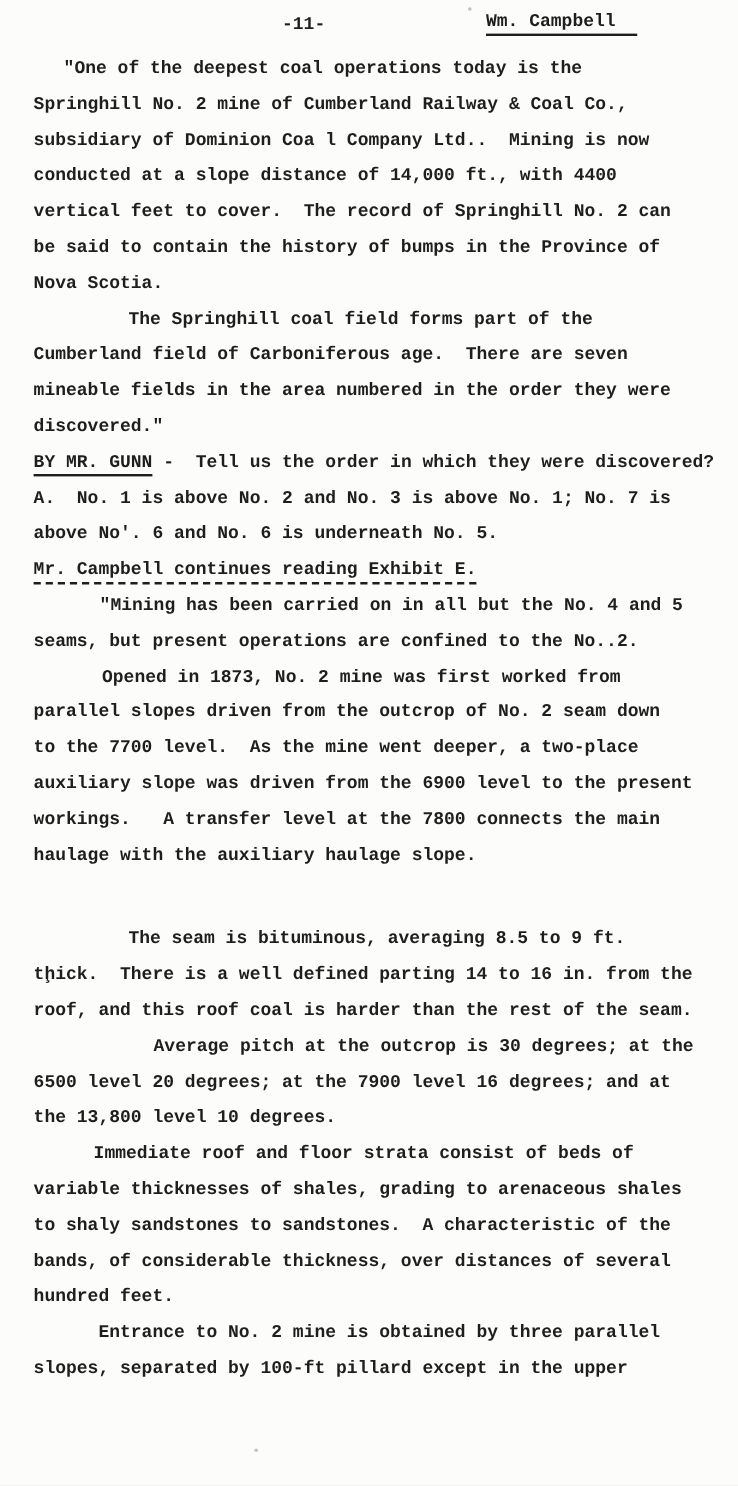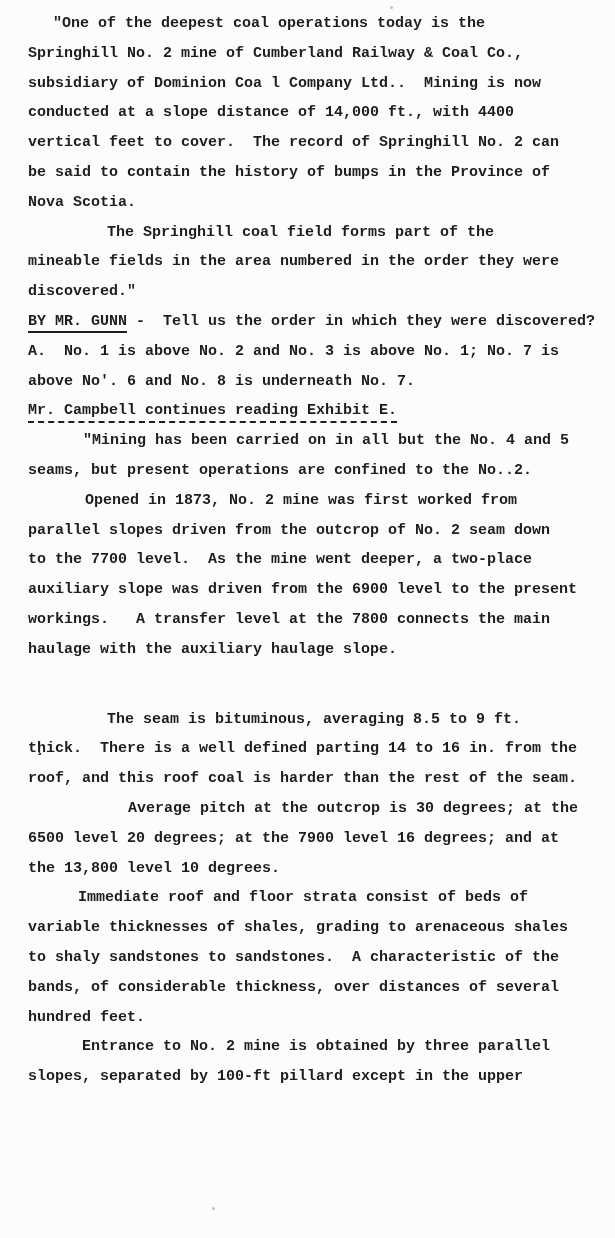--- a/index.html
+++ b/index.html
@@ -73,35 +73,40 @@
   .speck.s1 { left: 390px; top: 6px; }
   .speck.s2 { left: 212px; top: 1207px; }
 </style>
 </head>
 <body>
 
 <div class="page">
   <div class="speck s1"></div>
   <div class="speck s2"></div>
 
+  <div class="header">
+    <span class="pagenum">-11-</span>
+    <span class="witness">Wm. Campbell</span>
+  </div>
 
   <div class="body">
       <div class="line" style="padding-left: 25px;"><span class="seg plain">"One of the deepest coal operations today is the</span></div>
       <div class="line"><span class="seg plain">Springhill No. 2 mine of Cumberland Railway &amp; Coal Co.,</span></div>
       <div class="line"><span class="seg plain">subsidiary of Dominion Coa l Company Ltd..  Mining is now</span></div>
       <div class="line"><span class="seg plain">conducted at a slope distance of 14,000 ft., with 4400</span></div>
       <div class="line"><span class="seg plain">vertical feet to cover.  The record of Springhill No. 2 can</span></div>
       <div class="line"><span class="seg plain">be said to contain the history of bumps in the Province of</span></div>
       <div class="line"><span class="seg plain">Nova Scotia.</span></div>
       <div class="line" style="padding-left: 79px;"><span class="seg plain">The Springhill coal field forms part of the</span></div>
+      <div class="line"><span class="seg plain">Cumberland field of Carboniferous age.  There are seven</span></div>
       <div class="line"><span class="seg plain">mineable fields in the area numbered in the order they were</span></div>
       <div class="line"><span class="seg plain">discovered."</span></div>
       <div class="line"><span class="seg underline">BY MR. GUNN</span><span class="seg plain"> -  Tell us the order in which they were discovered?</span></div>
       <div class="line"><span class="seg plain">A.  No. 1 is above No. 2 and No. 3 is above No. 1; No. 7 is</span></div>
-      <div class="line"><span class="seg plain">above No'. 6 and No. 8 is underneath No. 7.</span></div>
+      <div class="line"><span class="seg plain">above No'. 6 and No. 6 is underneath No. 5.</span></div>
       <div class="line"><span class="seg underline-dashed">Mr. Campbell continues reading Exhibit E.</span></div>
       <div class="line" style="padding-left: 55px;"><span class="seg plain">"Mining has been carried on in all but the No. 4 and 5</span></div>
       <div class="line"><span class="seg plain">seams, but present operations are confined to the No..2.</span></div>
       <div class="line" style="padding-left: 57px;"><span class="seg plain">Opened in 1873, No. 2 mine was first worked from</span></div>
       <div class="line"><span class="seg plain">parallel slopes driven from the outcrop of No. 2 seam down</span></div>
       <div class="line"><span class="seg plain">to the 7700 level.  As the mine went deeper, a two-place</span></div>
       <div class="line"><span class="seg plain">auxiliary slope was driven from the 6900 level to the present</span></div>
       <div class="line"><span class="seg plain">workings.   A transfer level at the 7800 connects the main</span></div>
       <div class="line"><span class="seg plain">haulage with the auxiliary haulage slope.</span></div>
       <div class="line" style="padding-left: 79px; margin-top: 40px;"><span class="seg plain">The seam is bituminous, averaging 8.5 to 9 ft.</span></div>

